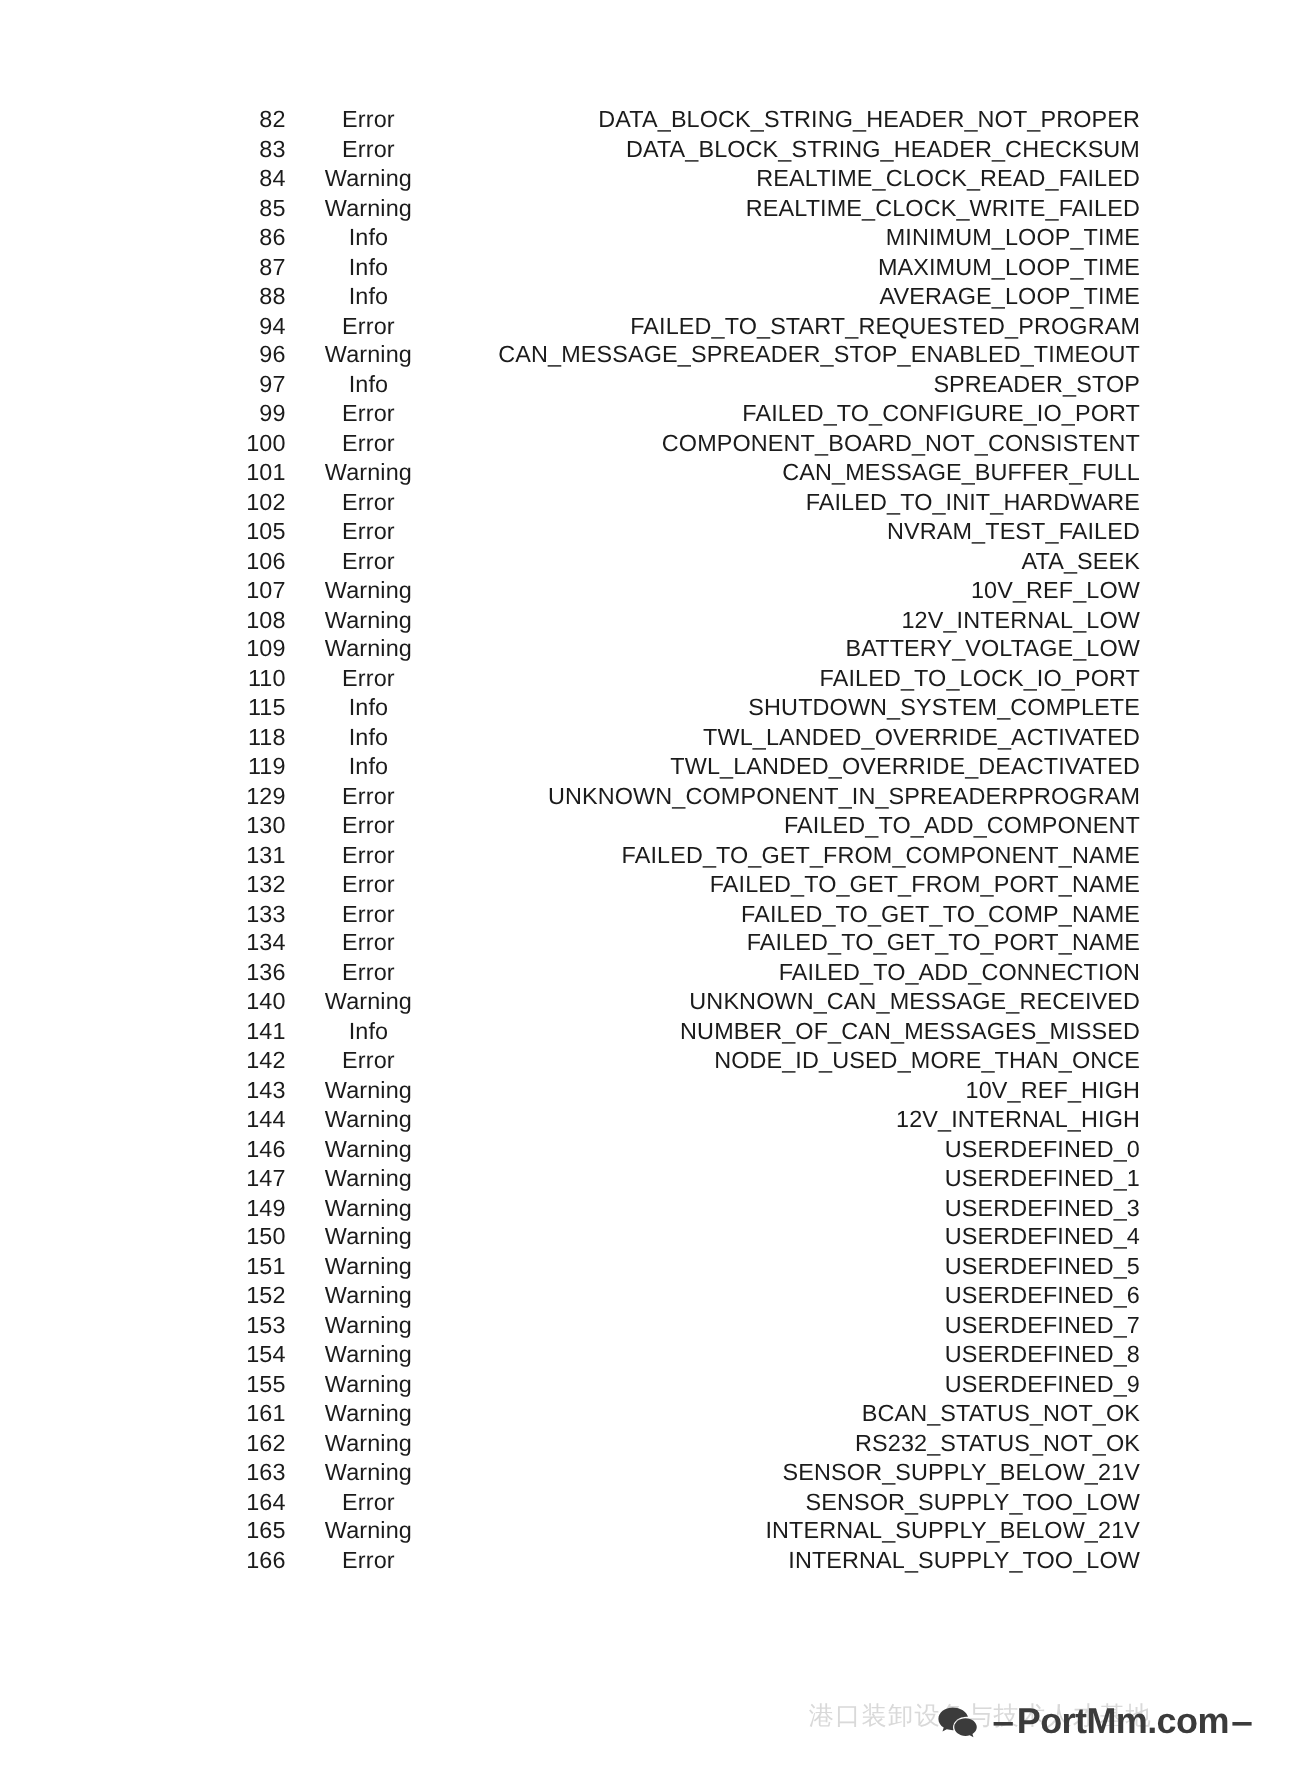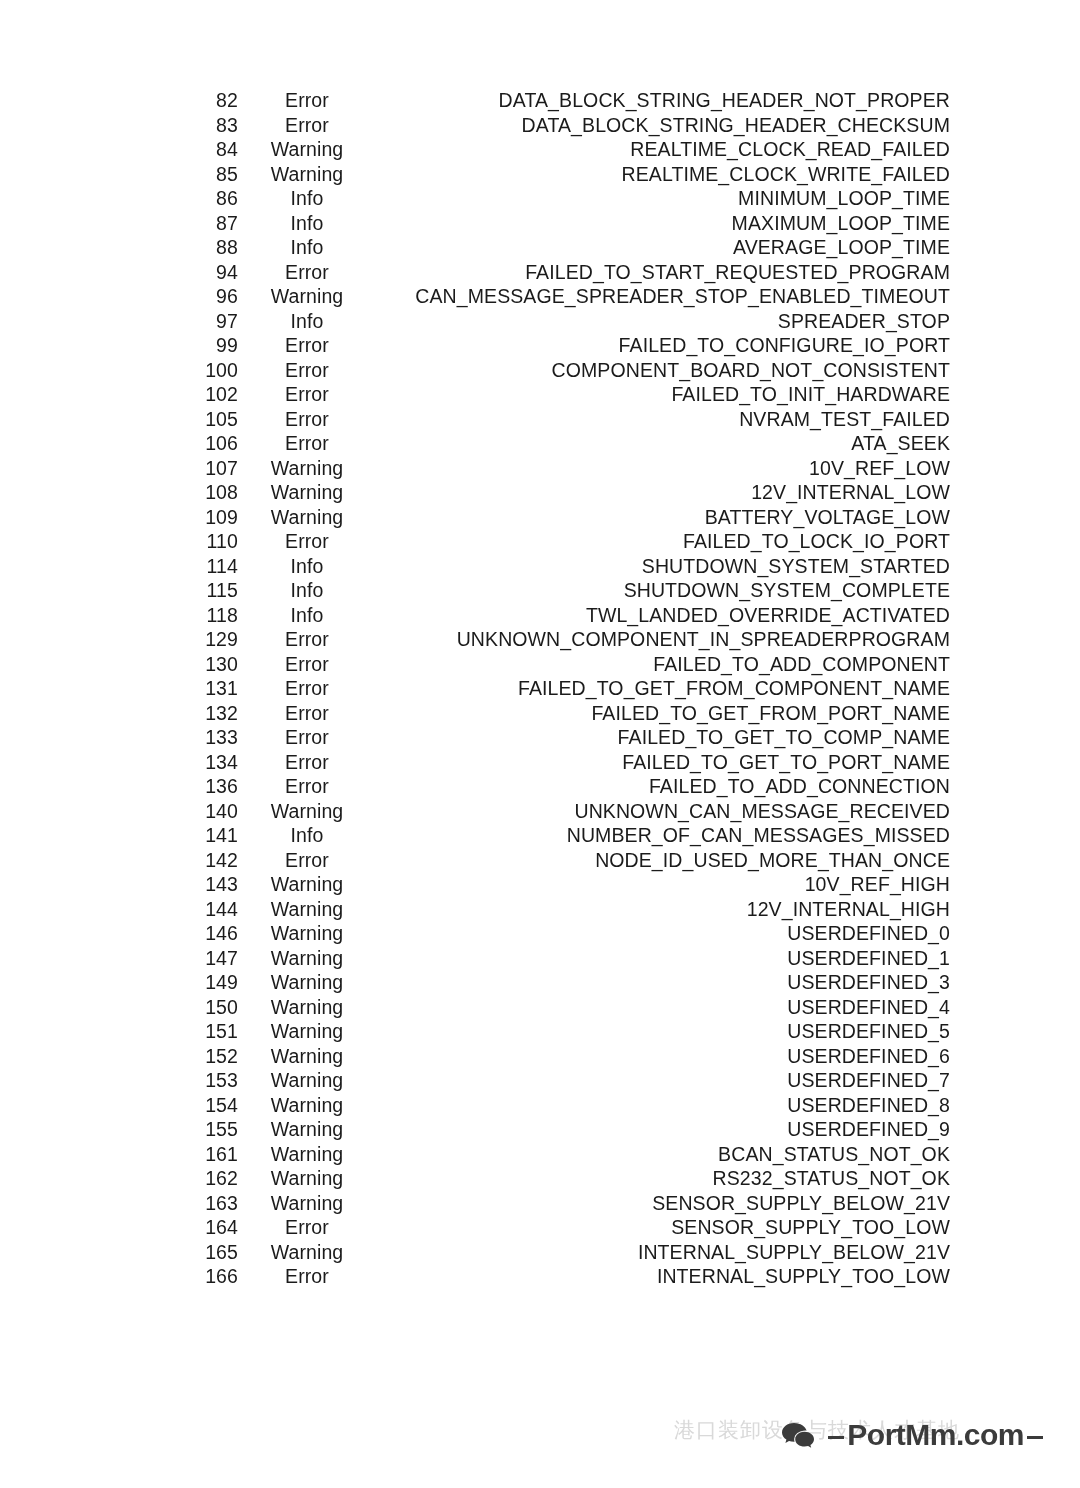--- a/index.html
+++ b/index.html
@@ -154,20 +154,25 @@
           <td class="col-id">99</td>
           <td class="col-sev">Error</td>
           <td class="col-name">FAILED_TO_CONFIGURE_IO_PORT</td>
         </tr>
         <tr>
           <td class="col-id">100</td>
           <td class="col-sev">Error</td>
           <td class="col-name">COMPONENT_BOARD_NOT_CONSISTENT</td>
         </tr>
         <tr>
+          <td class="col-id">101</td>
+          <td class="col-sev">Warning</td>
+          <td class="col-name">CAN_MESSAGE_BUFFER_FULL</td>
+        </tr>
+        <tr>
           <td class="col-id">102</td>
           <td class="col-sev">Error</td>
           <td class="col-name">FAILED_TO_INIT_HARDWARE</td>
         </tr>
         <tr>
           <td class="col-id">105</td>
           <td class="col-sev">Error</td>
           <td class="col-name">NVRAM_TEST_FAILED</td>
         </tr>
         <tr>
@@ -189,33 +194,33 @@
           <td class="col-id">109</td>
           <td class="col-sev">Warning</td>
           <td class="col-name">BATTERY_VOLTAGE_LOW</td>
         </tr>
         <tr>
           <td class="col-id">110</td>
           <td class="col-sev">Error</td>
           <td class="col-name">FAILED_TO_LOCK_IO_PORT</td>
         </tr>
         <tr>
-          <td class="col-id">114</td>
-          <td class="col-sev">Info</td>
-          <td class="col-name">SHUTDOWN_SYSTEM_STARTED</td>
-        </tr>
-        <tr>
           <td class="col-id">115</td>
           <td class="col-sev">Info</td>
           <td class="col-name">SHUTDOWN_SYSTEM_COMPLETE</td>
         </tr>
         <tr>
           <td class="col-id">118</td>
           <td class="col-sev">Info</td>
           <td class="col-name">TWL_LANDED_OVERRIDE_ACTIVATED</td>
+        </tr>
+        <tr>
+          <td class="col-id">119</td>
+          <td class="col-sev">Info</td>
+          <td class="col-name">TWL_LANDED_OVERRIDE_DEACTIVATED</td>
         </tr>
         <tr>
           <td class="col-id">129</td>
           <td class="col-sev">Error</td>
           <td class="col-name">UNKNOWN_COMPONENT_IN_SPREADERPROGRAM</td>
         </tr>
         <tr>
           <td class="col-id">130</td>
           <td class="col-sev">Error</td>
           <td class="col-name">FAILED_TO_ADD_COMPONENT</td>

